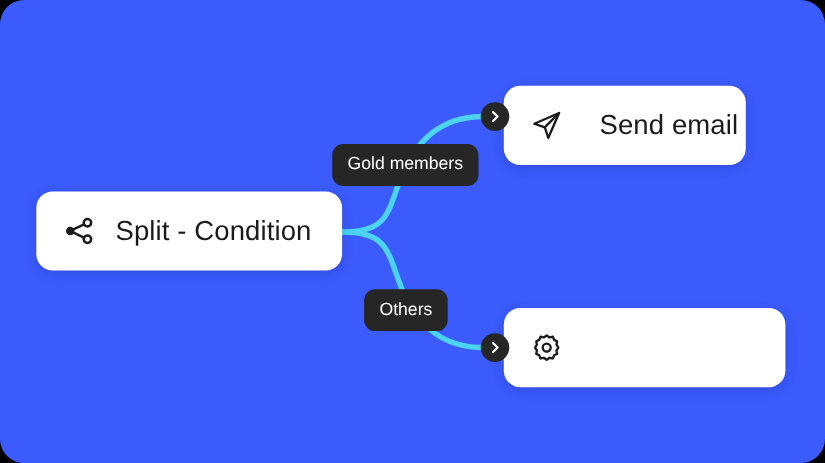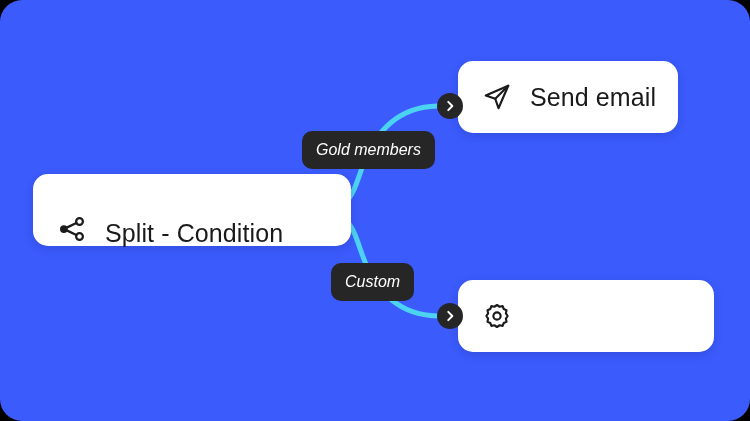--- a/index.html
+++ b/index.html
@@ -58,22 +58,22 @@
   .node-label {
     margin-left: 16px;
     font-size: 25px;
     line-height: 1;
     color: #1A1A1A;
     white-space: nowrap;
     letter-spacing: 0.1px;
   }
 
   
-  .node-split       { left: 33px;  top: 174px; width: 318px; align-items: flex-end; }
-  .node-send-email  { left: 458px; top: 61px;  width: 220px; }
+  .node-split       { left: 33px;  top: 174px; width: 278px; }
+  .node-send-email  { left: 458px; top: 78px;  width: 220px; gap: 15px; }
   .node-custom      { left: 458px; top: 280px; width: 256px; }
 
   
   .port-badge {
     position: absolute;
     width: 26px;
     height: 26px;
     border-radius: 13px;
     background: #262626;
     display: flex;
@@ -89,21 +89,20 @@
   .branch-pill {
     position: absolute;
     background: #262626;
     color: #FFFFFF;
     border-radius: 10px;
     font-size: 16px;
     line-height: 1;
     padding: 11px 14px;
     white-space: nowrap;
     z-index: 4;
-    font-style: italic;
   }
   .pill-gold   { left: 302px; top: 131px; }
   .pill-others { left: 331px; top: 263px; }
 </style>
 </head>
 <body>
 
 <div class="canvas">
 
   <svg class="connectors" viewBox="0 0 750 421" width="750" height="421" fill="none">
@@ -157,15 +156,15 @@
 
   <div class="port-badge badge-custom">
     <span>
       <svg width="14" height="14" viewBox="0 0 24 24" fill="none" stroke="#FFFFFF" stroke-width="3.4" stroke-linecap="round" stroke-linejoin="round">
         <polyline points="9,5 16,12 9,19"></polyline>
       </svg>
     </span>
   </div>
 
   <div class="branch-pill pill-gold">Gold members</div>
-  <div class="branch-pill pill-others">Custom</div>
+  <div class="branch-pill pill-others">Others</div>
 
 </div>
 
 </body></html>

